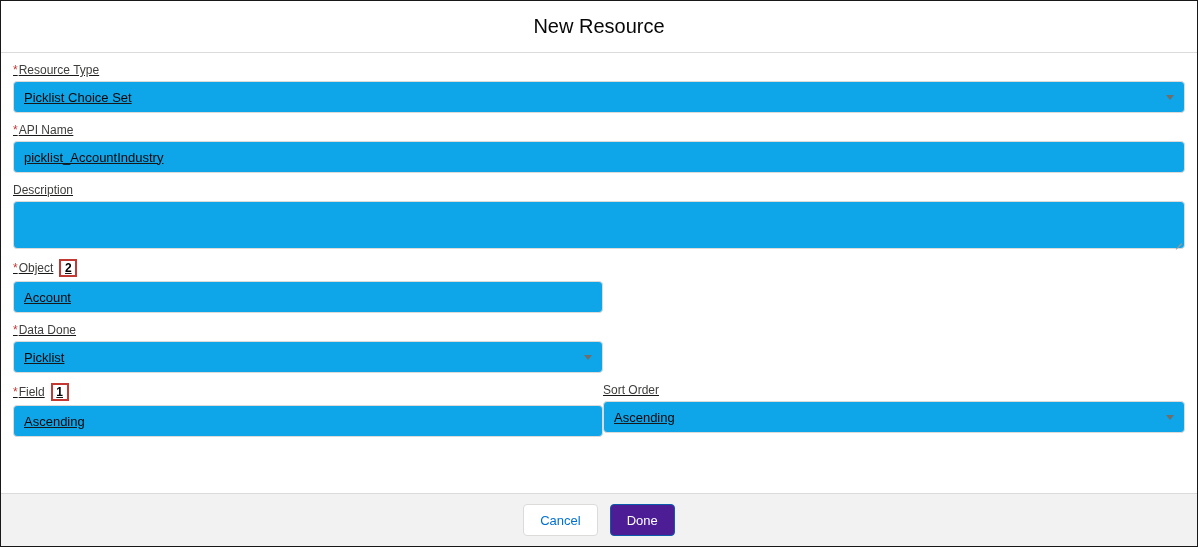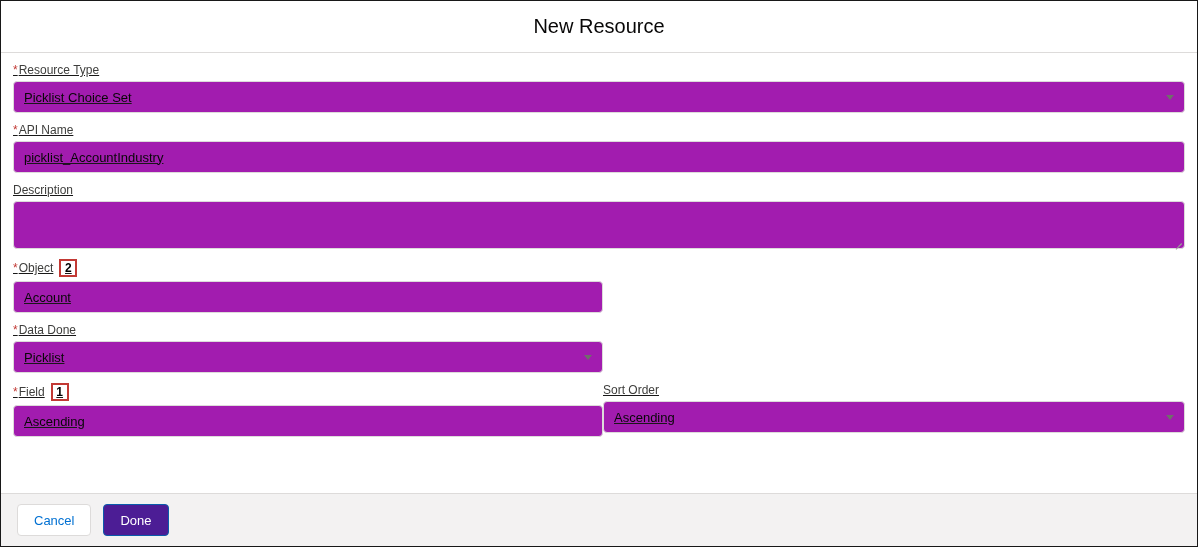--- a/index.html
+++ b/index.html
@@ -68,21 +68,21 @@
       background: #fff;
     }
     .input, .select, .textarea {
       width: 100%;
       height: 32px;
       border: 1px solid #dddbda;
       border-radius: 4px;
       padding: 0 10px;
       font-size: 13px;
       color: #080707;
-      background: #a21caf;
+      background: #0ea5e9;
       display: flex;
       align-items: center;
       position: relative;
     }
     .textarea {
       height: 48px;
       resize: both;
       padding: 6px 10px;
       align-items: flex-start;
     }
@@ -137,21 +137,21 @@
       flex: 1;
     }
     .col-half {
       width: 590px;
     }
     .modal-footer {
       background: #f3f2f2;
       border-top: 1px solid #dddbda;
       padding: 10px 16px;
       display: flex;
-      justify-content: flex-start;
+      justify-content: center;
       gap: 12px;
     }
     .btn {
       height: 32px;
       padding: 0 16px;
       border-radius: 4px;
       font-size: 13px;
       cursor: pointer;
       display: inline-flex;
       align-items: center;

